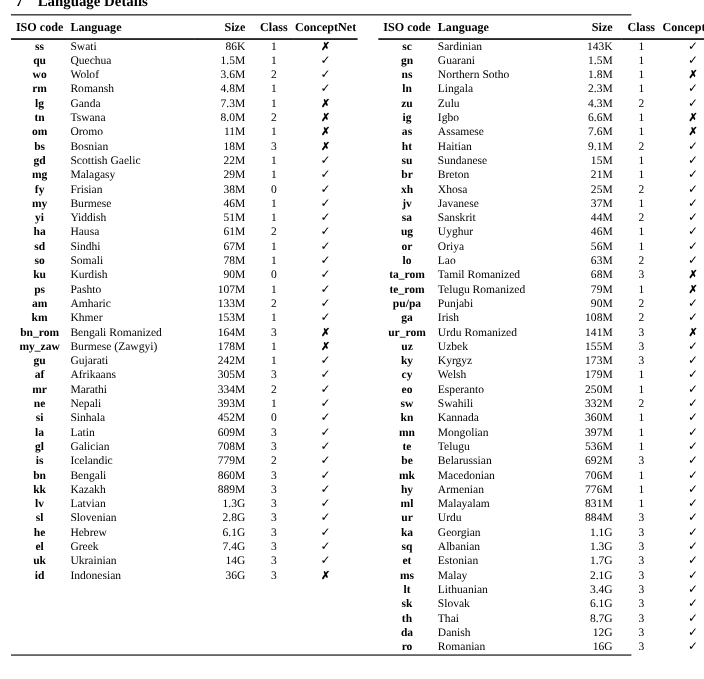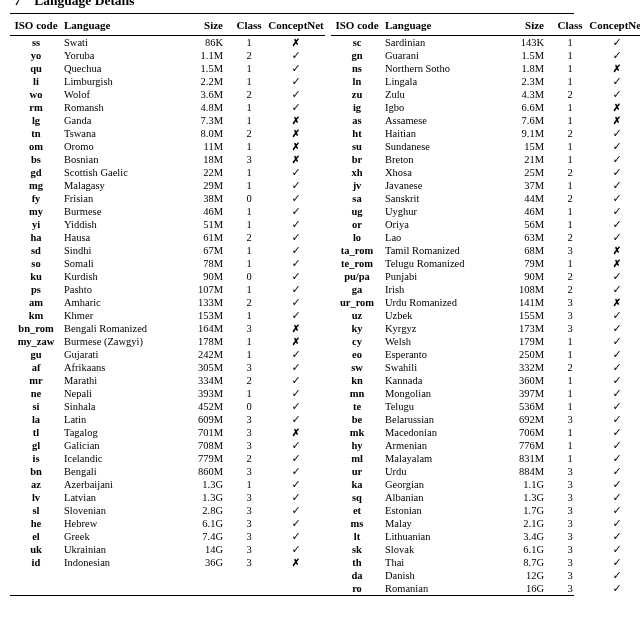--- a/index.html
+++ b/index.html
@@ -32,21 +32,21 @@
   }
   .rule {
     border: none;
     margin: 0;
     height: 0;
   }
   .rule.thick { border-top: 1.4px solid #000; }
   .tables {
     display: flex;
     align-items: flex-start;
-    gap: 6px;
+    gap: 19px;
   }
   table {
     border-collapse: collapse;
     table-layout: fixed;
     width: 309px;
     font-size: 10.5px;
   }
   thead th {
     font-weight: bold;
     font-size: 11px;
@@ -96,37 +96,23 @@
       </thead>
       <tbody>
           <tr>
             <td class="c-iso">ss</td>
             <td class="c-lang">Swati</td>
             <td class="c-size">86K</td>
             <td class="c-class">1</td>
             <td class="c-concept cross">✗</td>
           </tr>
           <tr>
-            <td class="c-iso">yo</td>
-            <td class="c-lang">Yoruba</td>
-            <td class="c-size">1.1M</td>
-            <td class="c-class">2</td>
-            <td class="c-concept check">✓</td>
-          </tr>
-          <tr>
             <td class="c-iso">qu</td>
             <td class="c-lang">Quechua</td>
             <td class="c-size">1.5M</td>
-            <td class="c-class">1</td>
-            <td class="c-concept check">✓</td>
-          </tr>
-          <tr>
-            <td class="c-iso">li</td>
-            <td class="c-lang">Limburgish</td>
-            <td class="c-size">2.2M</td>
             <td class="c-class">1</td>
             <td class="c-concept check">✓</td>
           </tr>
           <tr>
             <td class="c-iso">wo</td>
             <td class="c-lang">Wolof</td>
             <td class="c-size">3.6M</td>
             <td class="c-class">2</td>
             <td class="c-concept check">✓</td>
           </tr>
@@ -299,27 +285,20 @@
             <td class="c-concept check">✓</td>
           </tr>
           <tr>
             <td class="c-iso">la</td>
             <td class="c-lang">Latin</td>
             <td class="c-size">609M</td>
             <td class="c-class">3</td>
             <td class="c-concept check">✓</td>
           </tr>
           <tr>
-            <td class="c-iso">tl</td>
-            <td class="c-lang">Tagalog</td>
-            <td class="c-size">701M</td>
-            <td class="c-class">3</td>
-            <td class="c-concept cross">✗</td>
-          </tr>
-          <tr>
             <td class="c-iso">gl</td>
             <td class="c-lang">Galician</td>
             <td class="c-size">708M</td>
             <td class="c-class">3</td>
             <td class="c-concept check">✓</td>
           </tr>
           <tr>
             <td class="c-iso">is</td>
             <td class="c-lang">Icelandic</td>
             <td class="c-size">779M</td>
@@ -327,24 +306,24 @@
             <td class="c-concept check">✓</td>
           </tr>
           <tr>
             <td class="c-iso">bn</td>
             <td class="c-lang">Bengali</td>
             <td class="c-size">860M</td>
             <td class="c-class">3</td>
             <td class="c-concept check">✓</td>
           </tr>
           <tr>
-            <td class="c-iso">az</td>
-            <td class="c-lang">Azerbaijani</td>
-            <td class="c-size">1.3G</td>
-            <td class="c-class">1</td>
+            <td class="c-iso">kk</td>
+            <td class="c-lang">Kazakh</td>
+            <td class="c-size">889M</td>
+            <td class="c-class">3</td>
             <td class="c-concept check">✓</td>
           </tr>
           <tr>
             <td class="c-iso">lv</td>
             <td class="c-lang">Latvian</td>
             <td class="c-size">1.3G</td>
             <td class="c-class">3</td>
             <td class="c-concept check">✓</td>
           </tr>
           <tr>

